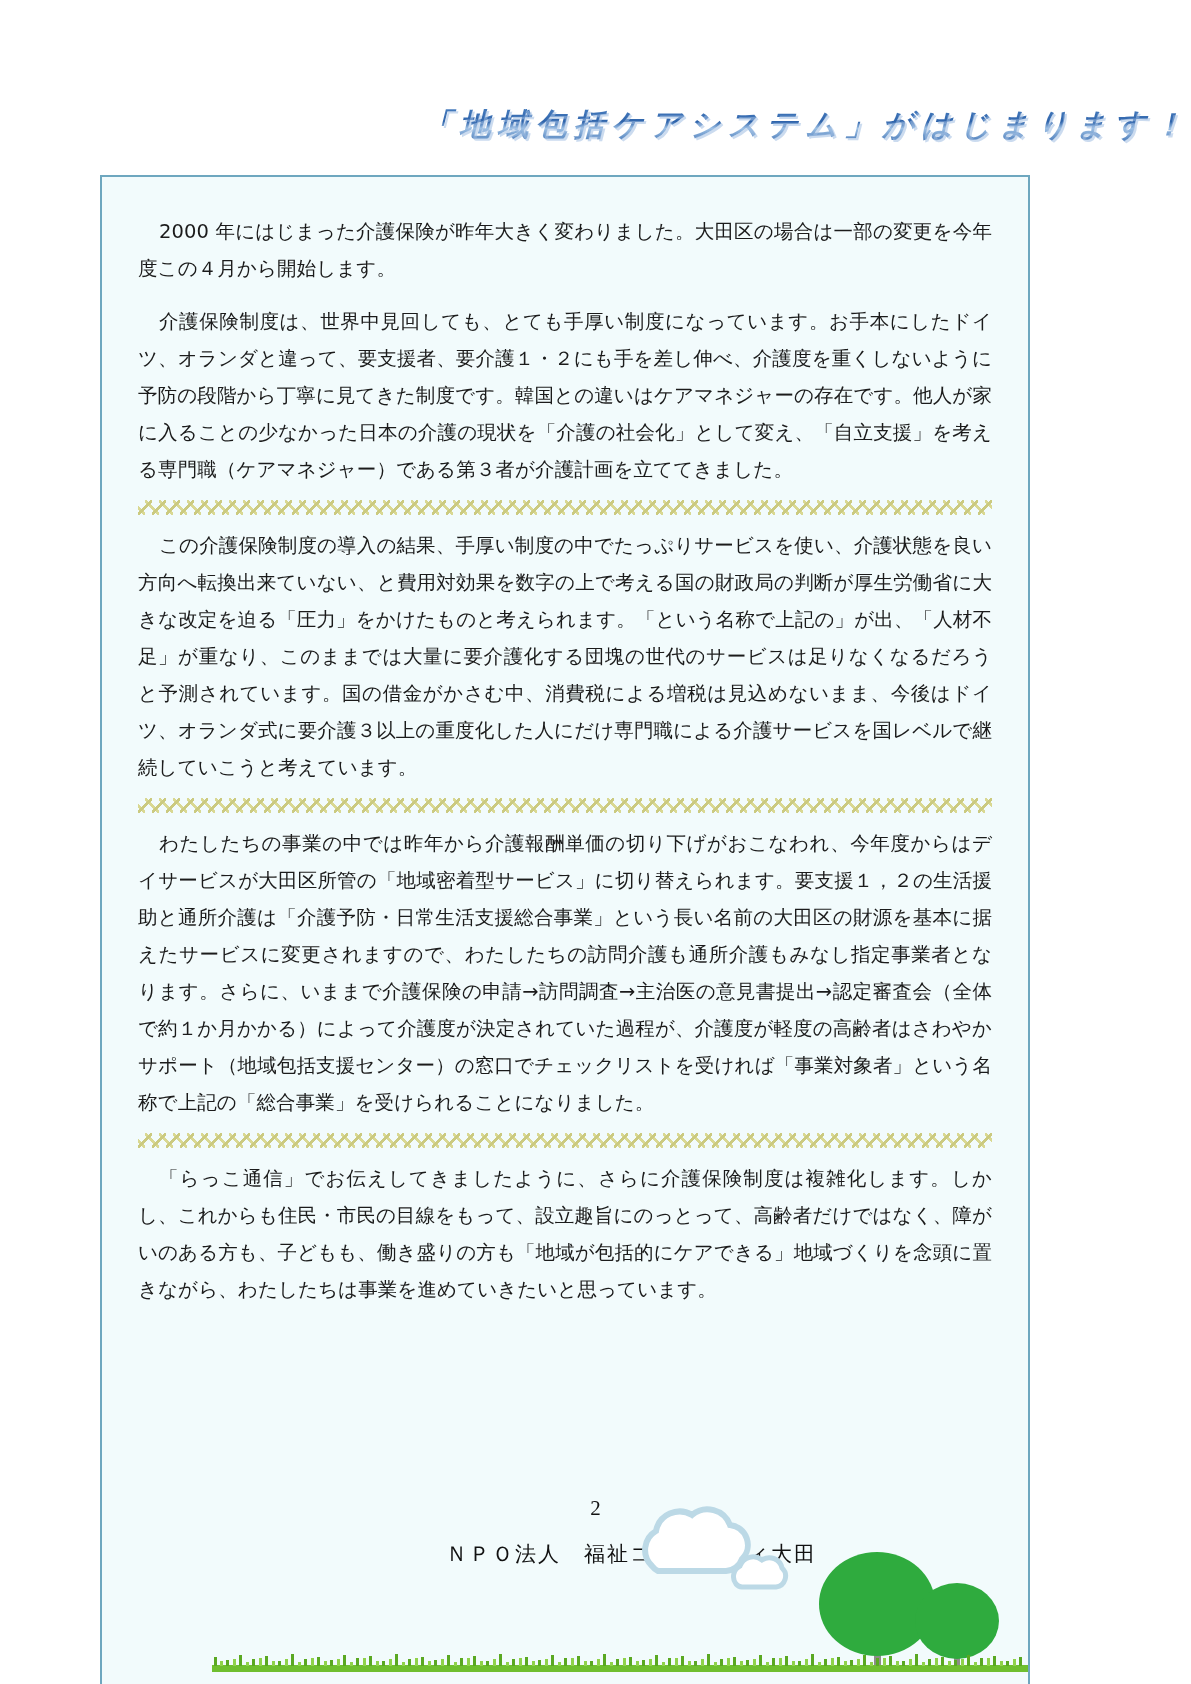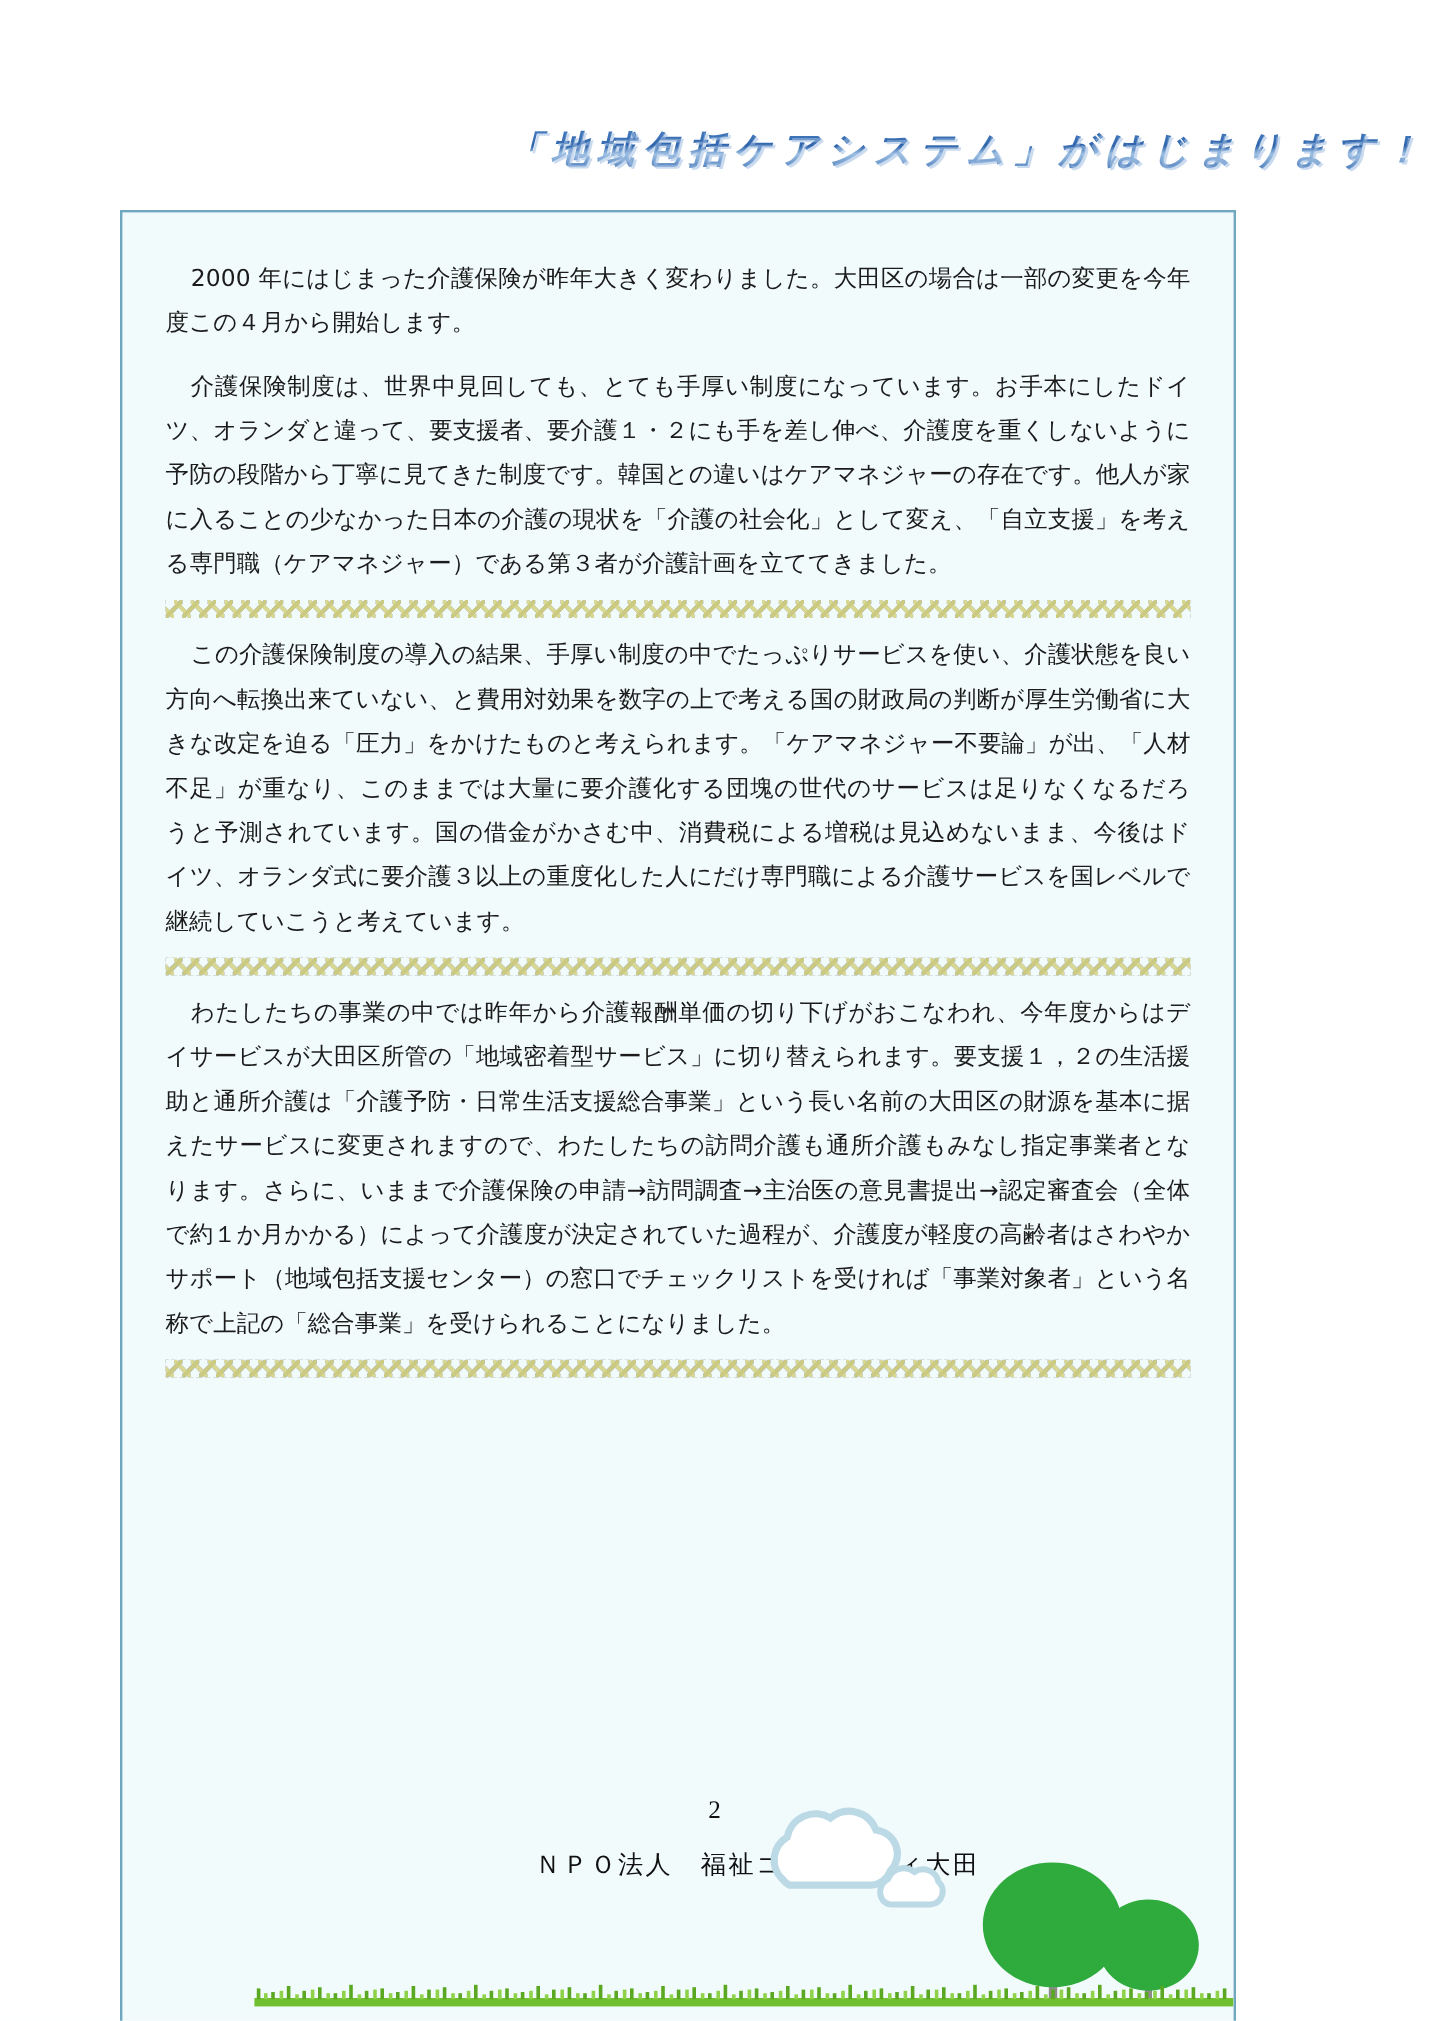--- a/index.html
+++ b/index.html
@@ -296,30 +296,31 @@
 
   <div class="body-text">
 
     <p class="para">2000 年にはじまった介護保険が昨年大きく変わりました。大田区の場合は一部の変更を今年度この４月から開始します。</p>
     <p class="para">介護保険制度は、世界中見回しても、とても手厚い制度になっています。お手本にしたドイツ、オランダと違って、要支援者、要介護１・２にも手を差し伸べ、介護度を重くしないように予防の段階から丁寧に見てきた制度です。韓国との違いはケアマネジャーの存在です。他人が家に入ることの少なかった日本の介護の現状を「介護の社会化」として変え、「自立支援」を考える専門職（ケアマネジャー）である第３者が介護計画を立ててきました。</p>
 
     <div class="divider">
         <div class="divider-inner"></div>
       </div>
 
-    <p class="para">この介護保険制度の導入の結果、手厚い制度の中でたっぷりサービスを使い、介護状態を良い方向へ転換出来ていない、と費用対効果を数字の上で考える国の財政局の判断が厚生労働省に大きな改定を迫る「圧力」をかけたものと考えられます。「ケアマネジャー不要論」が出、「人材不足」が重なり、このままでは大量に要介護化する団塊の世代のサービスは足りなくなるだろうと予測されています。国の借金がかさむ中、消費税による増税は見込めないまま、今後はドイツ、オランダ式に要介護３以上の重度化した人にだけ専門職による介護サービスを国レベルで継続していこうと考えています。</p>
+    <p class="para">この介護保険制度の導入の結果、手厚い制度の中でたっぷりサービスを使い、介護状態を良い方向へ転換出来ていない、と費用対効果を数字の上で考える国の財政局の判断が厚生労働省に大きな改定を迫る「圧力」をかけたものと考えられます。「という名称で上記の」が出、「人材不足」が重なり、このままでは大量に要介護化する団塊の世代のサービスは足りなくなるだろうと予測されています。国の借金がかさむ中、消費税による増税は見込めないまま、今後はドイツ、オランダ式に要介護３以上の重度化した人にだけ専門職による介護サービスを国レベルで継続していこうと考えています。</p>
 
     <div class="divider">
         <div class="divider-inner"></div>
       </div>
 
     <p class="para">わたしたちの事業の中では昨年から介護報酬単価の切り下げがおこなわれ、今年度からはデイサービスが大田区所管の「地域密着型サービス」に切り替えられます。要支援１，２の生活援助と通所介護は「介護予防・日常生活支援総合事業」という長い名前の大田区の財源を基本に据えたサービスに変更されますので、わたしたちの訪問介護も通所介護もみなし指定事業者となります。さらに、いままで介護保険の申請→訪問調査→主治医の意見書提出→認定審査会（全体で約１か月かかる）によって介護度が決定されていた過程が、介護度が軽度の高齢者はさわやかサポート（地域包括支援センター）の窓口でチェックリストを受ければ「事業対象者」という名称で上記の「総合事業」を受けられることになりました。</p>
 
     <div class="divider">
         <div class="divider-inner"></div>
       </div>
 
+    <p class="para">「らっこ通信」でお伝えしてきましたように、さらに介護保険制度は複雑化します。しかし、これからも住民・市民の目線をもって、設立趣旨にのっとって、高齢者だけではなく、障がいのある方も、子どもも、働き盛りの方も「地域が包括的にケアできる」地域づくりを念頭に置きながら、わたしたちは事業を進めていきたいと思っています。</p>
 
   </div>
 </div>
 
 <div class="page-number">2</div>
 <div class="footer-org">ＮＰＯ法人　福祉コミュニティ大田</div>
 
 </body></html>

